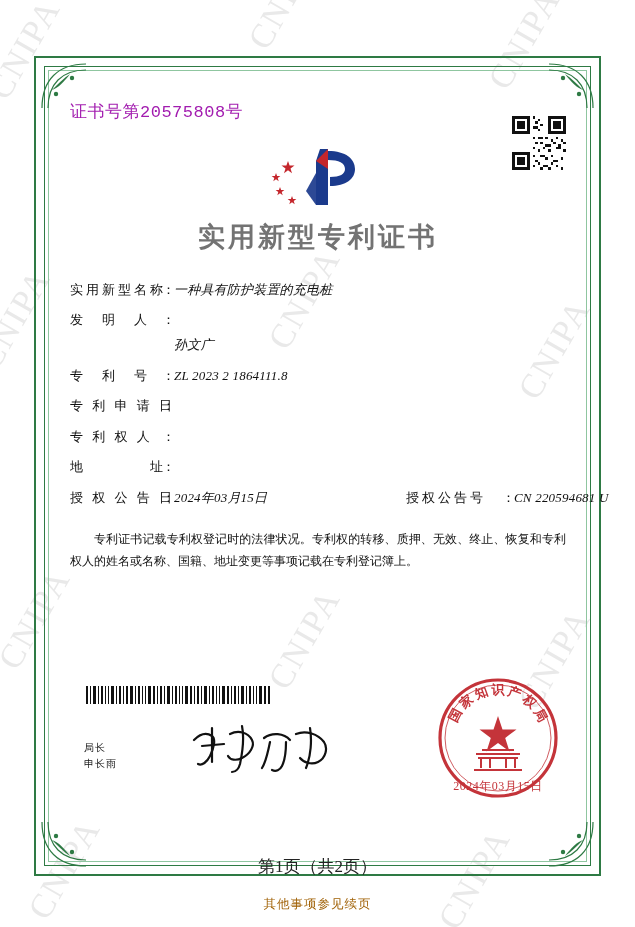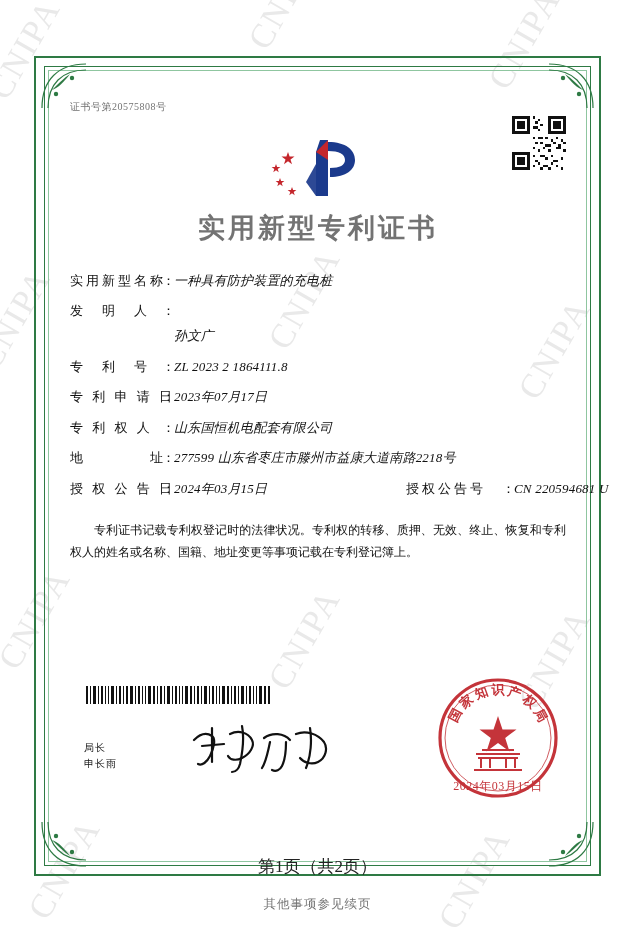--- a/index.html
+++ b/index.html
@@ -84,23 +84,24 @@
   
   .content {
     position: absolute;
     left: 70px;
     top: 100px;
     width: 496px;
     z-index: 3;
   }
 
   .cert-no {
-    font-size: 10px;
-    color: #737373;
+    font-size: 17px;
+    color: #a21caf;
     letter-spacing: 0.5px;
+    font-family: Liberation Mono, monospace;
   }
 
   .qr {
     position: absolute;
     right: 0;
     top: 16px;
     width: 54px;
     height: 54px;
   }
   .qr svg { display:block; }
@@ -231,21 +232,21 @@
     z-index: 4;
   }
 
   .footer-note {
     position: absolute;
     left: 0;
     right: 0;
     top: 896px;
     text-align: center;
     font-size: 12.5px;
-    color: #737373;
+    color: #a16207;
     letter-spacing: 1px;
     z-index: 4;
   }
 </style>
 </head>
 <body>
 
 <div class="watermarks">
   <div class="wm" style="left:-30px;  top:30px;">CNIPA</div>
   <div class="wm" style="left:230px;  top:-20px;">CNIPA</div>
@@ -408,33 +409,30 @@
 
       <div class="row">
         <div class="label">专　利　号</div>
         <div class="colon">：</div>
         <div class="value">ZL 2023 2 1864111.8</div>
       </div>
 
       <div class="row">
         <div class="label">专 利 申 请 日</div>
         <div class="colon">：</div>
-        <div class="value">2023年07月17日</div>
       </div>
 
       <div class="row">
         <div class="label">专 利 权 人</div>
         <div class="colon">：</div>
-        <div class="value">山东国恒机电配套有限公司</div>
       </div>
 
       <div class="row">
         <div class="label">地　　　　址</div>
         <div class="colon">：</div>
-        <div class="value">277599 山东省枣庄市滕州市益康大道南路2218号</div>
       </div>
 
       <div class="row two">
         <div class="label">授 权 公 告 日</div>
         <div class="colon">：</div>
         <div class="value">2024年03月15日</div>
         <div class="label2">授权公告号</div>
         <div class="colon">：</div>
         <div class="value">CN 220594681 U</div>
       </div>

